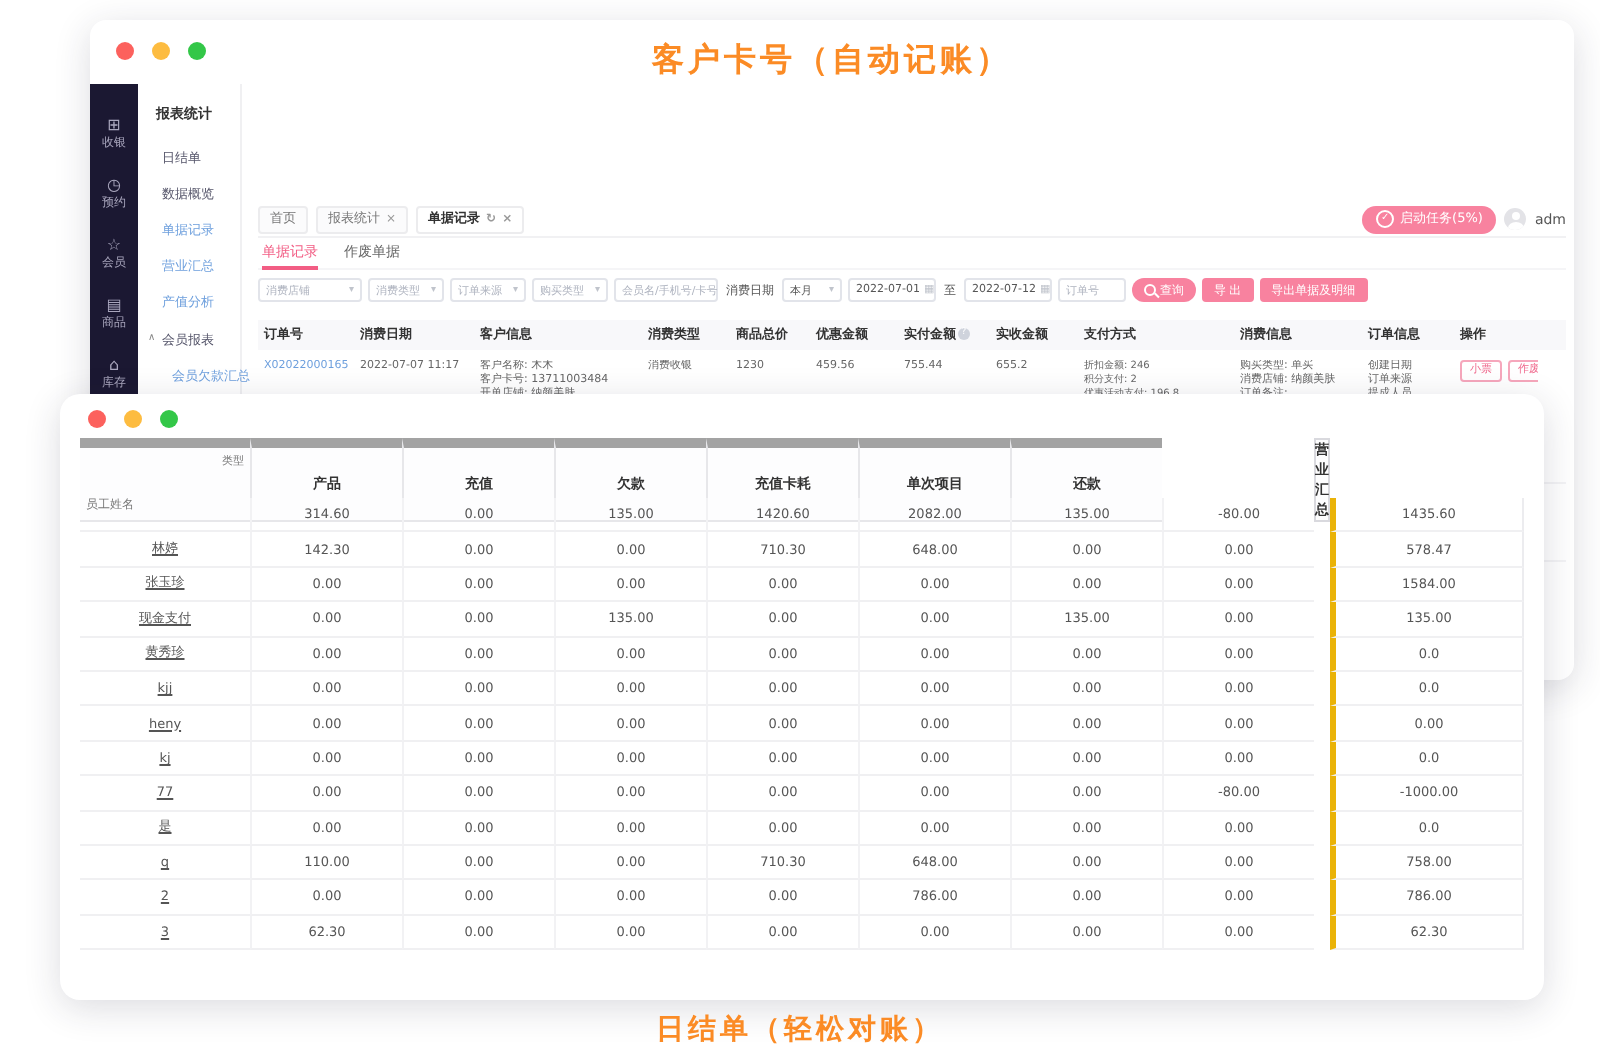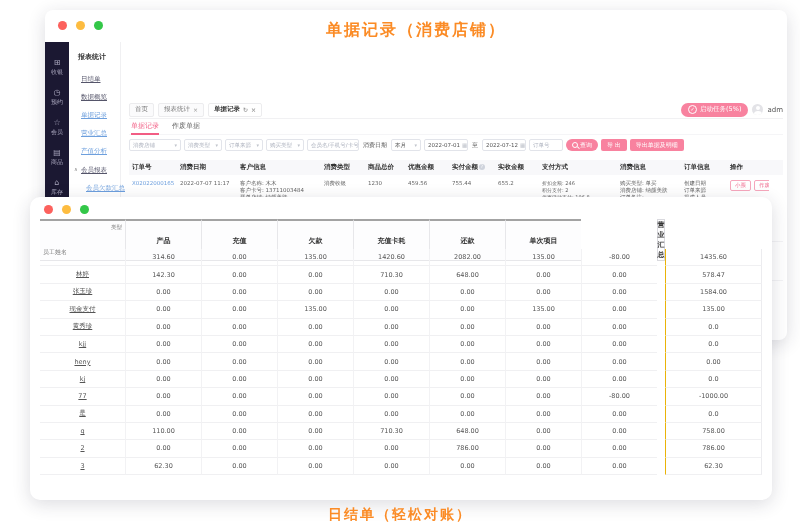--- a/index.html
+++ b/index.html
@@ -24,21 +24,21 @@
   
   .app{display:flex;height:298px;}
   .rail{width:24px;background:#1b1832;display:flex;flex-direction:column;align-items:center;
         padding-top:16px;gap:13px;flex:none;}
   .rail-item{display:flex;flex-direction:column;align-items:center;color:#a9a6bd;gap:1px;cursor:pointer;}
   .rail-icon{font-size:8px;line-height:9px;}
   .rail-label{font-size:6px;line-height:7px;white-space:nowrap;}
 
   .snav{width:51px;background:#fff;border-right:1px solid #f0f0f2;padding-top:7px;flex:none;}
   .snav-header{font-size:7px;color:#333;font-weight:bold;padding:3px 0 8px 9px;}
-  .snav-item{font-size:6.5px;color:#55556a;padding:4.6px 0 4.6px 12px;position:relative;white-space:nowrap;cursor:pointer;text-decoration:underline;}
+  .snav-item{font-size:6.5px;color:#55556a;padding:4.6px 0 4.6px 12px;position:relative;white-space:nowrap;cursor:pointer;}
   .snav-item.hl{color:#6d9fdd;}
   .snav-item.indent{padding-left:17px;}
   .snav-item .caret{position:absolute;left:5px;top:5px;font-size:5px;color:#888;}
 
   .mainbox{flex:1;min-width:0;display:flex;flex-direction:column;padding:0 4px 0 8px;justify-content:center;}
   .tabbar{height:16px;display:flex;align-items:center;gap:4px;border-bottom:1px solid #f1f1f3;}
   .tab{font-size:6.5px;color:#777;background:#fbfbfc;border:1px solid #ececee;border-radius:2px;
        padding:1.5px 5px;display:flex;gap:3px;align-items:center;white-space:nowrap;cursor:pointer;}
   .tab.active{color:#333;font-weight:bold;background:#fff;}
   .ticon{font-size:6px;color:#999;line-height:6px;}
@@ -84,50 +84,50 @@
   .ops{display:flex;gap:3px;align-items:flex-start;}
   .obtn{border:1px solid #f6a7bc;color:#f0698d;font-size:5.5px;border-radius:2px;padding:1px 4px;
         background:#fff;cursor:pointer;white-space:nowrap;}
 
   
   #win2 .lights{left:14px;top:8px;}
   .titlebar2{height:22px;position:relative;}
   .dtable{margin:0 10px;}
   .dhead,.drow{display:grid;grid-template-columns:85px repeat(7,76px) 8px 97px;}
   .dhead{height:30px;}
-  .dhead .dcell{border-bottom:1px solid #e7e7ea;border-top:2px solid #a3a3a3;border-left:1px solid #e7e7ea;
+  .dhead .dcell{border-bottom:1px solid #e7e7ea;border-top:5px solid #a3a3a3;border-left:1px solid #e7e7ea;
         font-size:7px;font-weight:bold;color:#333;display:flex;align-items:center;justify-content:center;
         background:#fdfdfe;}
   .dhead .dcell.last{border:1px solid #d9d9de;}
   .corner{position:relative;background:
       linear-gradient(to top right,transparent 49.4%,#dcdcdf 49.4%,#dcdcdf 50.6%,transparent 50.6%),#fdfdfe;
       border-left:none !important;}
   .corner .ct{position:absolute;right:3px;top:3px;font-size:5.5px;color:#777;font-weight:normal;}
   .corner .cb{position:absolute;left:3px;bottom:3px;font-size:6px;color:#777;font-weight:normal;}
   .spacercell{border:none !important;background:transparent !important;}
   .drow{height:17.4px;}
   .drow .dcell{font-size:6.5px;color:#555;display:flex;align-items:center;justify-content:center;
         border-bottom:1px solid #f0f0f2;border-left:1px solid #f2f2f4;white-space:nowrap;overflow:hidden;}
   .drow .dcell.first{border-left:none;text-decoration:underline;}
-  .drow .dcell.last{border-left:1px solid #eab308;border-right:1px solid #ececef;}
+  .drow .dcell.last{border-left:3px solid #eab308;border-right:1px solid #ececef;}
 
   .caption2{position:absolute;left:0;right:0;top:506px;text-align:center;font-size:14px;font-weight:bold;
         color:#fb8b25;letter-spacing:2px;z-index:3;}
 </style>
 </head>
 <body>
 
 <div class="win" id="win1">
   <div class="titlebar">
     <div class="lights">
       <span class="light l-red"></span>
       <span class="light l-yellow"></span>
       <span class="light l-green"></span>
     </div>
-    <div class="wtitle">单据记录（消费店铺）</div>
+    <div class="wtitle">客户卡号（自动记账）</div>
   </div>
   <div class="app">
     <div class="rail">
         <div class="rail-item">
           <span class="rail-icon">⊞</span>
           <span class="rail-label">收银</span>
         </div>
         <div class="rail-item">
           <span class="rail-icon">◷</span>
           <span class="rail-label">预约</span>
@@ -341,22 +341,22 @@
   <div class="dtable">
     <div class="dhead" id="dhead">
       <div class="dcell corner">
         <span class="ct">类型</span>
         <span class="cb">员工姓名</span>
       </div>
     <div class="dcell">产品</div>
         <div class="dcell">充值</div>
         <div class="dcell">欠款</div>
         <div class="dcell">充值卡耗</div>
+        <div class="dcell">单次项目</div>
         <div class="dcell">还款</div>
-        <div class="dcell">单次项目</div>
         <div class="dcell spacercell"></div>
         <div class="dcell last">营业汇总</div>
       </div>
     <div id="dbody">
         <div class="drow">
           <div class="dcell first">门店营额</div>
           <div class="dcell">314.60</div>
           <div class="dcell">0.00</div>
           <div class="dcell">135.00</div>
           <div class="dcell">1420.60</div>

